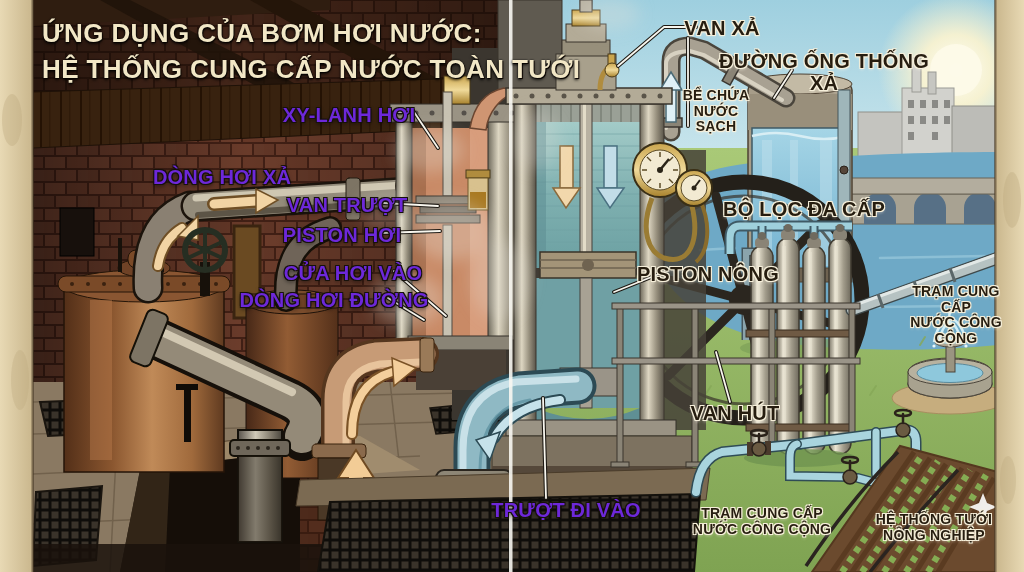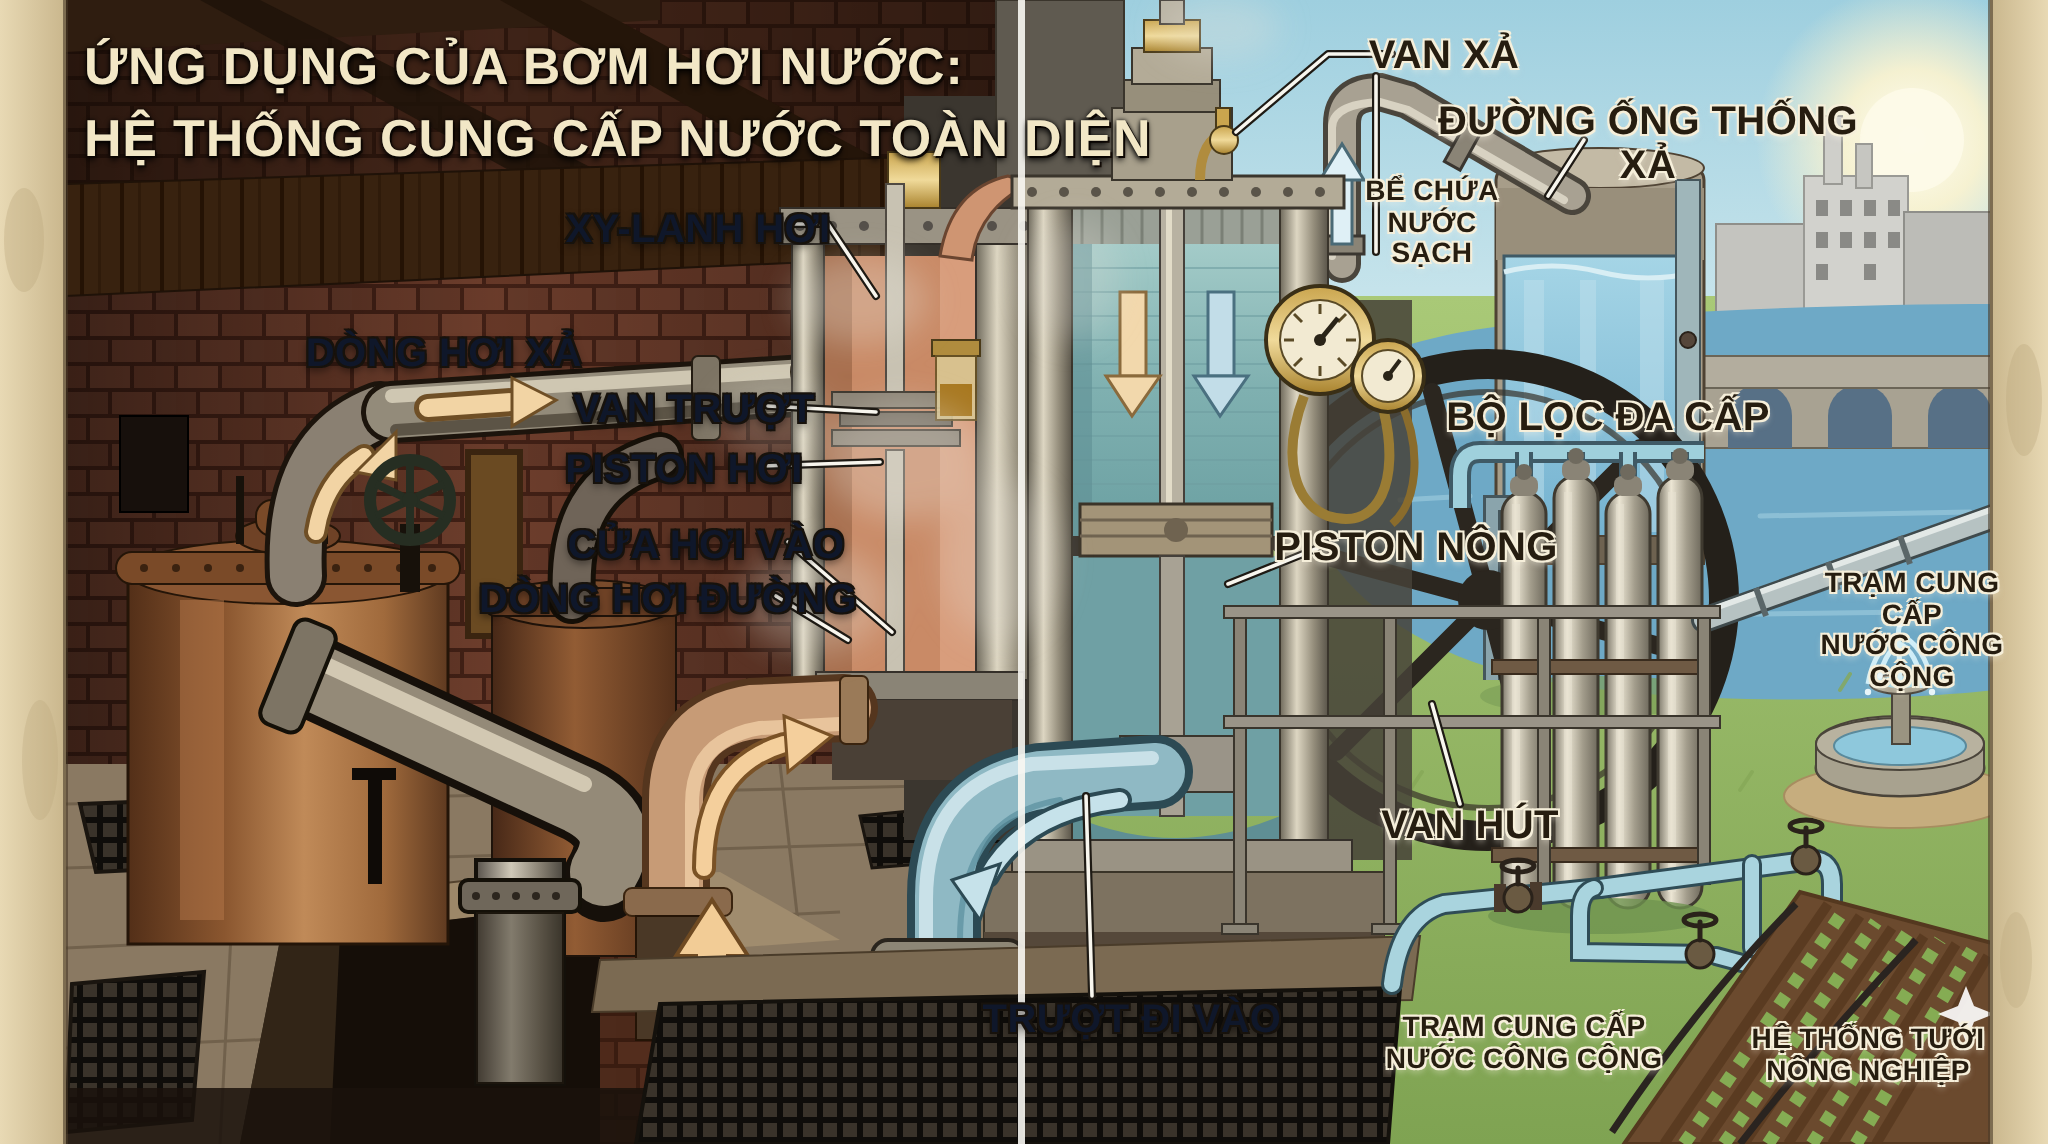--- a/index.html
+++ b/index.html
@@ -2,21 +2,21 @@
 <html><head>
 <meta charset="utf-8">
 <style>
   html,body{margin:0;padding:0;background:#777;}
   .stage{position:relative;width:1024px;height:572px;overflow:hidden;
          font-family:"Liberation Sans",sans-serif;background:#d9c7a0;padding-left:40px;}
   .stage svg{position:absolute;left:0;top:0;}
   .lbl{position:absolute;font-weight:700;font-size:20px;line-height:1.12;
        letter-spacing:.2px;white-space:pre-line;text-align:center;
        transform:translate(-50%,0);pointer-events:none;}
-  .lbl.white{color:#0f172a;
+  .lbl.white{color:#6d28d9;
     text-shadow:-1px -1px 0 #17120c,1px -1px 0 #17120c,-1px 1px 0 #17120c,
                  1px 1px 0 #17120c,0 2px 4px rgba(0,0,0,.65);}
   .lbl.dark{color:#261d10;
     text-shadow:-1px -1px 0 #f6efda,1px -1px 0 #f6efda,-1px 1px 0 #f6efda,
                  1px 1px 0 #f6efda,0 2px 3px rgba(255,250,235,.5);}
   .lbl.s14{font-size:14px;}
   .title-line{position:absolute;left:42px;font-weight:700;font-size:26px;
     letter-spacing:.4px;color:#f2e7c6;white-space:nowrap;
     text-shadow:0 2px 3px rgba(0,0,0,.85),0 0 2px rgba(0,0,0,.9),
                 1px 1px 0 #1c1008;}
@@ -734,21 +734,21 @@
   <ellipse cx="12" cy="120" rx="10" ry="26" fill="#b9a67c" opacity=".35"></ellipse>
   <ellipse cx="20" cy="380" rx="9" ry="30" fill="#b9a67c" opacity=".3"></ellipse>
   <rect x="995" y="0" width="29" height="572" fill="url(#parchG2)"></rect>
   <rect x="994" y="0" width="2.5" height="572" fill="#4a3a28" opacity=".6"></rect>
   <ellipse cx="1012" cy="200" rx="9" ry="28" fill="#b9a67c" opacity=".35"></ellipse>
   <ellipse cx="1008" cy="480" rx="8" ry="24" fill="#b9a67c" opacity=".3"></ellipse>
 </g>
 </svg>
 
 <div class="title-line" style="top:18px">ỨNG DỤNG CỦA BƠM HƠI NƯỚC:</div>
-<div class="title-line" style="top:54px">HỆ THỐNG CUNG CẤP NƯỚC TOÀN DIỆN</div>
+<div class="title-line" style="top:54px">HỆ THỐNG CUNG CẤP NƯỚC TOÀN TƯỚI</div>
 
 <div class="lbl white" style="left:349px;top:104px">XY-LANH HƠI</div>
 <div class="lbl white" style="left:222px;top:166px">DÒNG HƠI XẢ</div>
 <div class="lbl white" style="left:347px;top:194px">VAN TRƯỢT</div>
 <div class="lbl white" style="left:342px;top:224px">PISTON HƠI</div>
 <div class="lbl white" style="left:353px;top:262px">CỬA HƠI VÀO</div>
 <div class="lbl white" style="left:334px;top:289px">DÒNG HƠI ĐƯỜNG</div>
 
 <div class="lbl dark" style="left:722px;top:17px">VAN XẢ</div>
 <div class="lbl dark" style="left:824px;top:50px">ĐƯỜNG ỐNG THỐNG XẢ</div>

